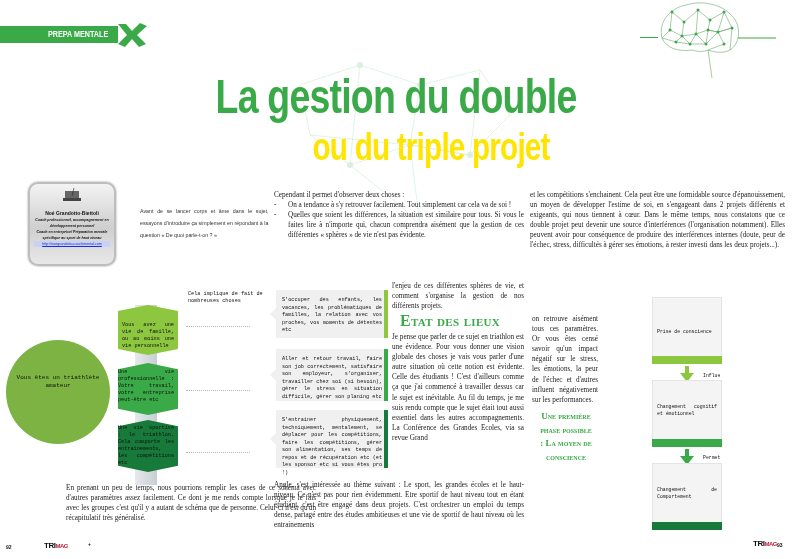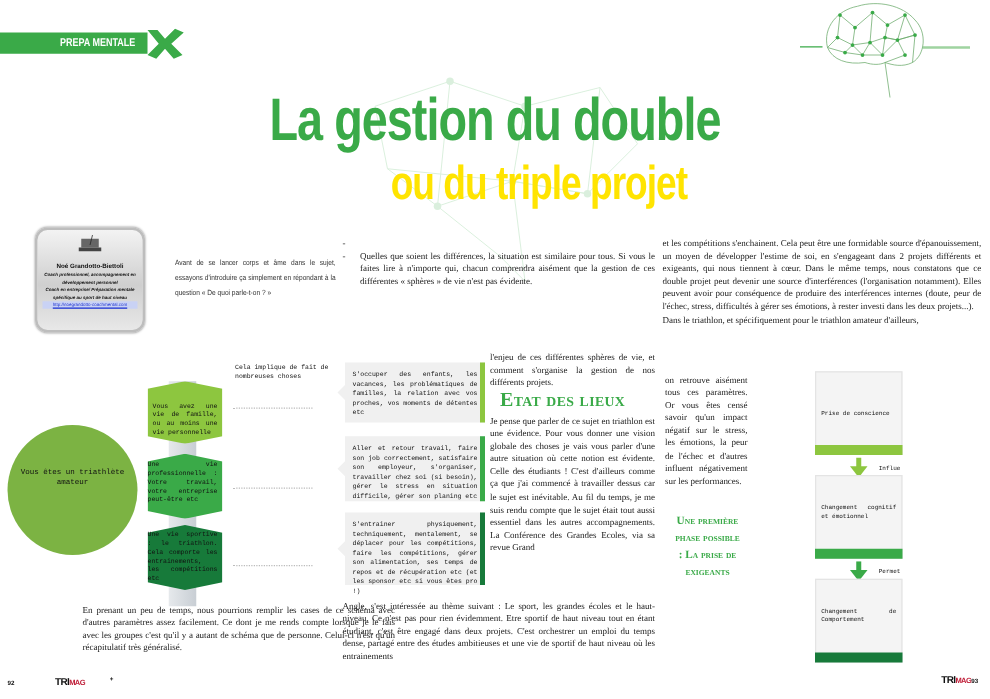--- a/index.html
+++ b/index.html
@@ -187,42 +187,43 @@
 <div class="abs dots" style="top:452px"></div>
 
 <div class="abs callout co-1"><span>S'occuper des enfants, les vacances, les problématiques de familles, la relation avec vos proches, vos moments de détentes etc</span></div>
 <div class="abs callout-bar" style="left:384px;top:290px;height:48px;background:#8dc63f"></div>
 <div class="abs callout co-2"><span>Aller et retour travail, faire son job correctement, satisfaire son employeur, s'organiser, travailler chez soi (si besoin), gérer le stress en situation difficile, gérer son planing etc</span></div>
 <div class="abs callout-bar" style="left:384px;top:349px;height:52px;background:#3aaa48"></div>
 <div class="abs callout co-3"><span>S'entrainer physiquement, techniquement, mentalement, se déplacer pour les compétitions, faire les compétitions, gérer son alimentation, ses temps de repos et de récupération etc (et les sponsor etc si vous êtes pro !)</span></div>
 <div class="abs callout-bar" style="left:384px;top:410px;height:58px;background:#177a3a"></div>
 
 <div class="abs body-text col-a">
+  <p>Cependant il permet d'observer deux choses :</p>
   <p class="dashline">
       <span class="dash">-</span>
+      <span>On a tendance à s'y retrouver facilement. Tout simplement car cela va de soi !</span>
     </p>
   <p class="dashline">
       <span class="dash">-</span>
       <span>Quelles que soient les différences, la situation est similaire pour tous. Si vous le faites lire à n'importe qui, chacun comprendra aisément que la gestion de ces différentes « sphères » de vie n'est pas évidente.</span>
     </p>
   <div class="sp"></div>
 </div>
 <div class="abs body-text col-b-first" style="top:281px">l'enjeu de ces différentes sphères de vie, et comment s'organise la gestion de nos différents projets.</div>
 
 <div class="abs heading-green etat">Etat des lieux</div>
 <div class="abs body-text col-b" style="top:332px">Je pense que parler de ce sujet en triathlon est une évidence. Pour vous donner une vision globale des choses je vais vous parler d'une autre situation où cette notion est évidente. Celle des étudiants ! C'est d'ailleurs comme ça que j'ai commencé à travailler dessus car le sujet est inévitable. Au fil du temps, je me suis rendu compte que le sujet était tout aussi essentiel dans les autres accompagnements. La Conférence des Grandes Ecoles, via sa revue Grand</div>
 <div class="abs body-text col-mid-bottom">Angle, s'est intéressée au thème suivant : Le sport, les grandes écoles et le haut-niveau. Ce n'est pas pour rien évidemment. Etre sportif de haut niveau tout en étant étudiant, c'est être engagé dans deux projets. C'est orchestrer un emploi du temps dense, partagé entre des études ambitieuses et une vie de sportif de haut niveau où les entrainements</div>
 
 <div class="abs body-text col-c">
   <p>et les compétitions s'enchainent. Cela peut être une formidable source d'épanouissement, un moyen de développer l'estime de soi, en s'engageant dans 2 projets différents et exigeants, qui nous tiennent à cœur. Dans le même temps, nous constatons que ce double projet peut devenir une source d'interférences (l'organisation notamment). Elles peuvent avoir pour conséquence de produire des interférences internes (doute, peur de l'échec, stress, difficultés à gérer ses émotions, à rester investi dans les deux projets...).</p>
-  <p>Dans le triathlon, et spécifiquement pour le triathlon amateur d'ailleurs,</p>
-</div>
-<div class="abs body-text col-c2" style="top:299px">on retrouve aisément tous ces paramètres. Or vous êtes censé savoir qu'un impact négatif sur le stress, les émotions, la peur de l'échec et d'autres influent négativement sur les performances.</div>
-
-<div class="abs heading-green phase">Une première phase possible : La prise de exigeants</div>
+</div>
+<div class="abs body-text col-c2" style="top:314px">on retrouve aisément tous ces paramètres. Or vous êtes censé savoir qu'un impact négatif sur le stress, les émotions, la peur de l'échec et d'autres influent négativement sur les performances.</div>
+
+<div class="abs heading-green phase">Une première phase possible : La moyen de conscience</div>
 
 <div class="abs fbox fb-1">
   <div class="fbox-text" style="top:30px">Prise de conscience</div>
   <div class="fbox-bar" style="background:#8dc63f"></div>
 </div>
 <svg class="abs farrow fa-1" viewBox="0 0 16 16">
     <rect x="6" y="0" width="4" height="8" fill="#8dc63f"></rect>
     <polygon points="1,7 15,7 8,16" fill="#8dc63f"></polygon>
   </svg>
 <div class="abs flabel fl-1">Influe</div>

